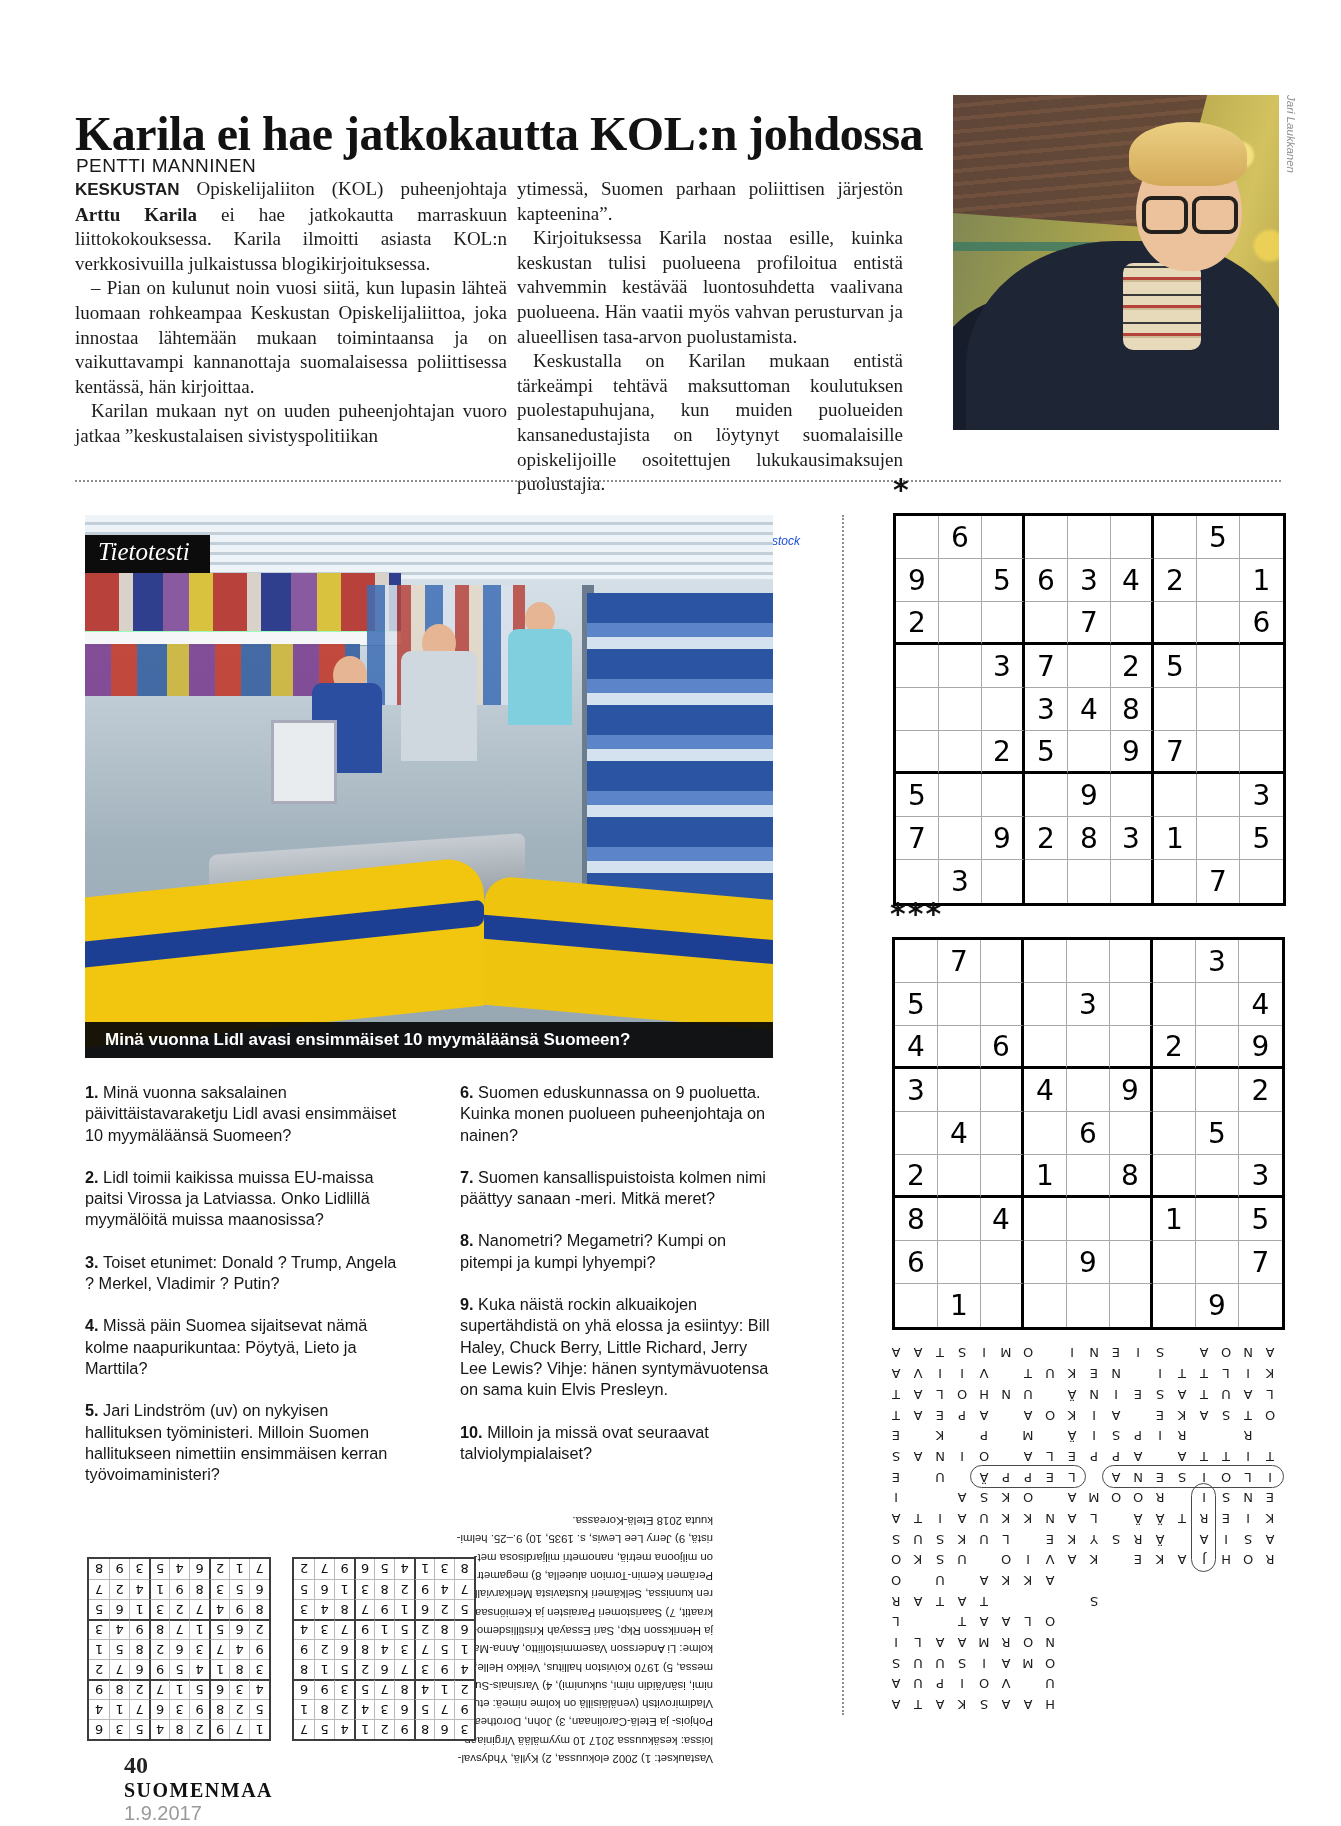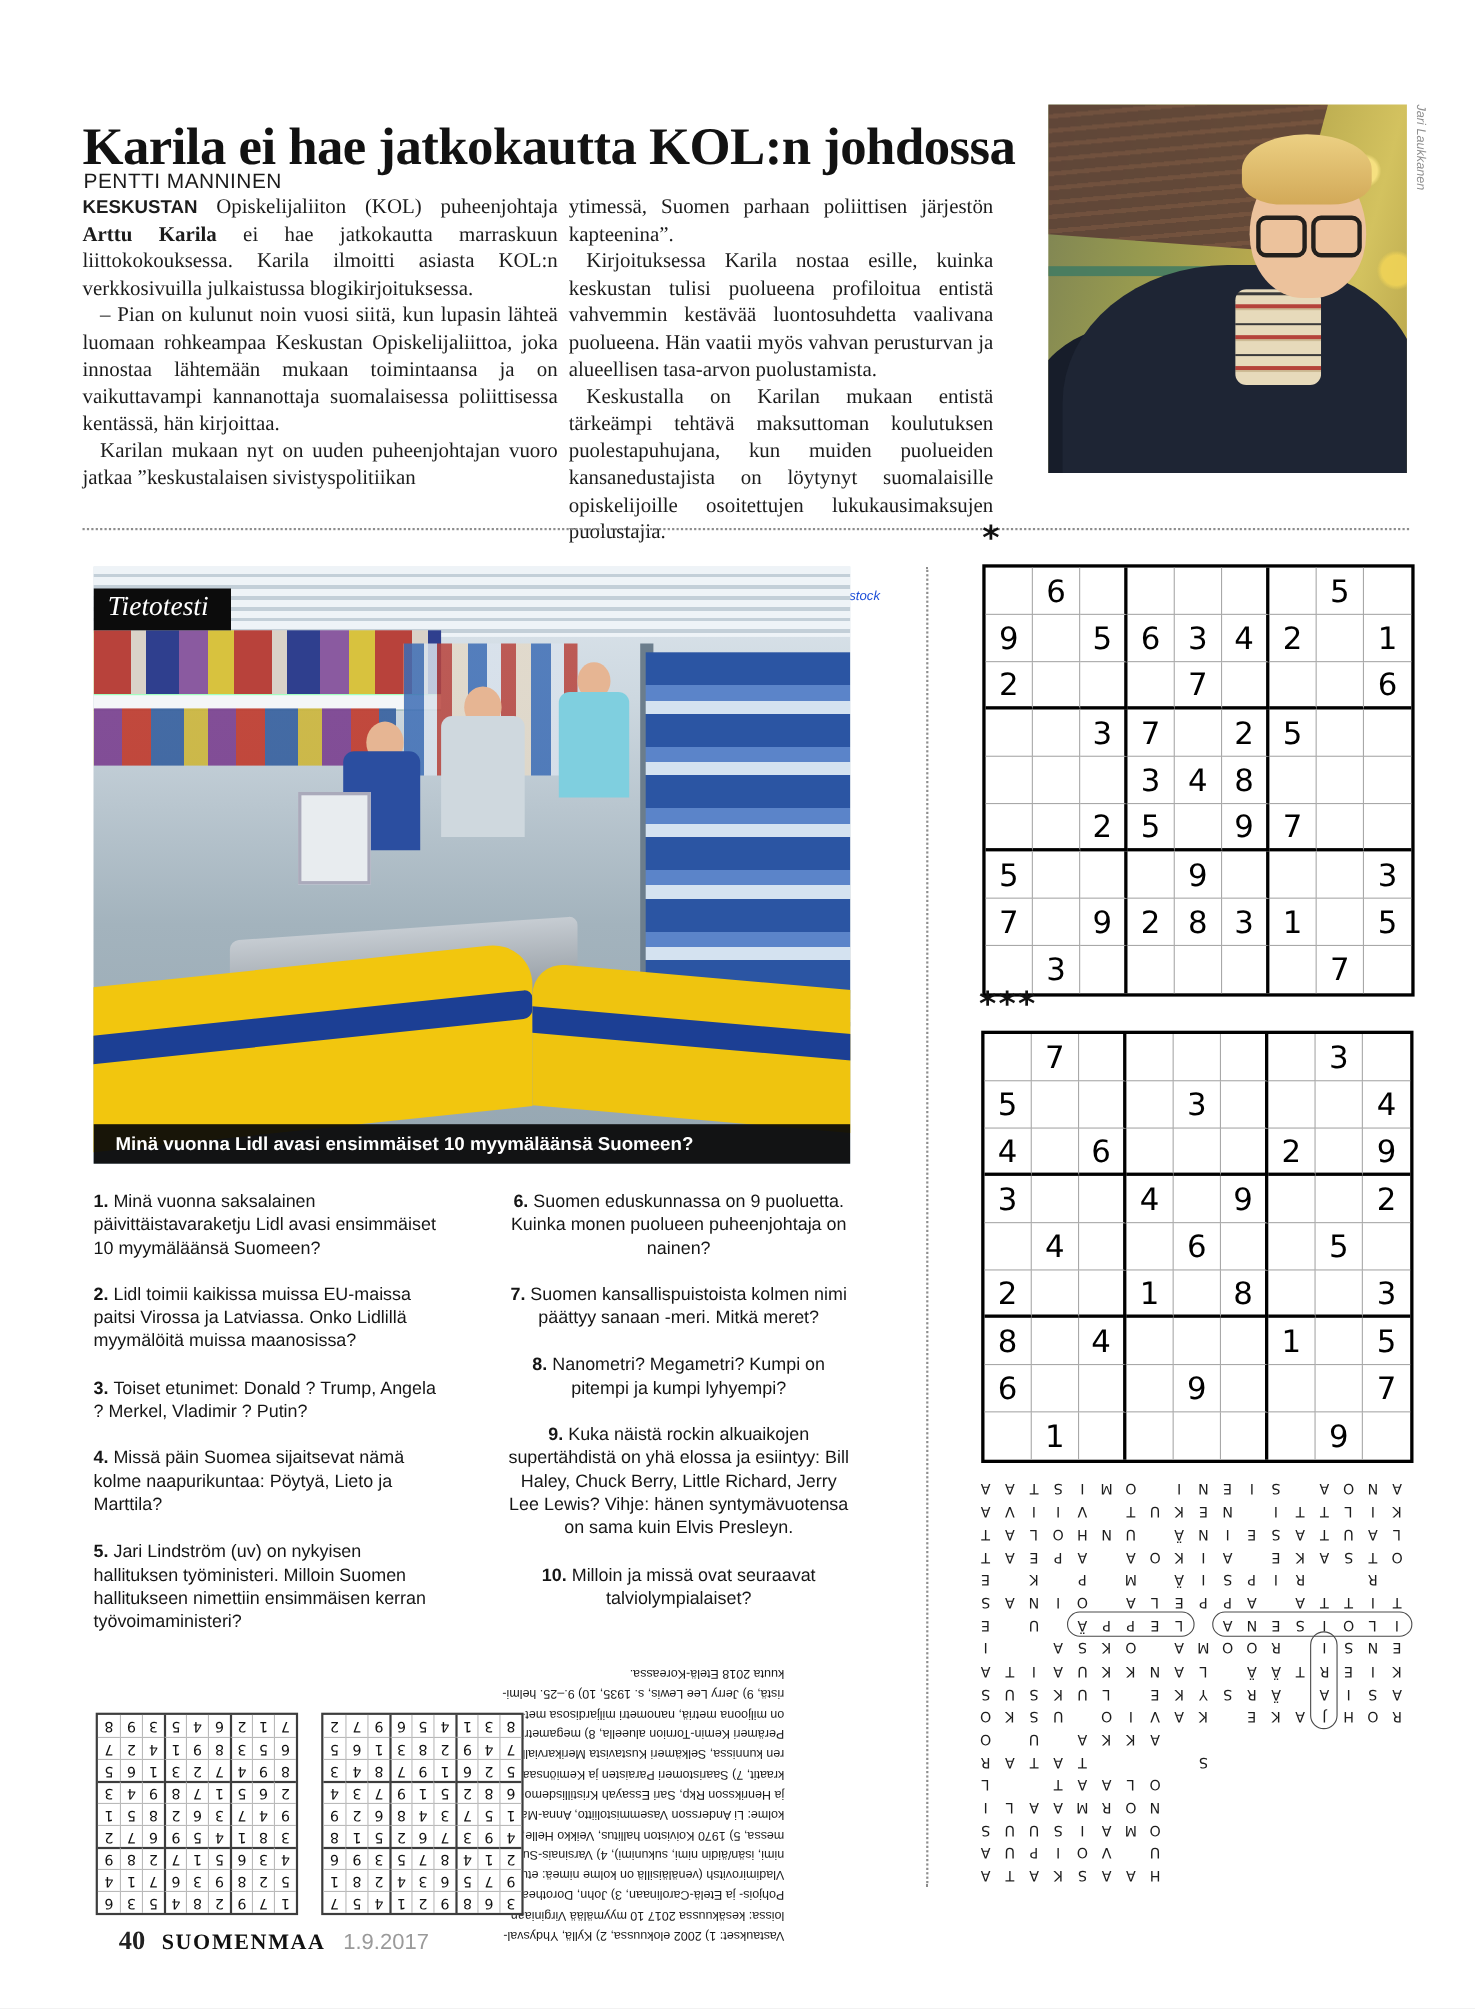--- a/index.html
+++ b/index.html
@@ -81,21 +81,21 @@
   .tietotesti{position:absolute;left:0;top:20px;background:#0c0c0c;color:#fff;padding:3px 20px 7px 13px;
               font-family:"Liberation Serif",serif;font-style:italic;font-size:25px;}
   .lp-caption{position:absolute;left:0;bottom:0;width:100%;height:36px;background:rgba(8,8,8,.93);
               color:#fff;font-family:"Liberation Sans",sans-serif;font-weight:bold;font-size:17px;
               line-height:36px;padding-left:20px;box-sizing:border-box;}
 
   
   .quizcol{position:absolute;top:1082px;font-family:"Liberation Sans",sans-serif;
            font-size:16.3px;line-height:21.3px;color:#161616;}
   #quiz-col1{left:85px;width:312px;}
-  #quiz-col2{left:460px;width:314px;text-align:center;}
+  #quiz-col2{left:460px;width:314px;}
   .quizcol p{margin:0 0 21px 0;}
   .quizcol b{font-weight:bold;}
 
   
   .sud-label{position:absolute;font-family:"DejaVu Sans",sans-serif;font-weight:bold;
              font-size:30px;letter-spacing:2px;color:#111;}
   .sudoku{position:absolute;display:grid;grid-template-columns:repeat(9,43px);grid-auto-rows:43px;
           border:3px solid #000;background:#fff;}
   .sudoku .cell{border-right:1px solid #a8a8a8;border-bottom:1px solid #a8a8a8;
           display:flex;align-items:center;justify-content:center;
@@ -121,21 +121,21 @@
               grid-auto-rows:20.7px;font-family:"DejaVu Sans",sans-serif;font-size:13px;color:#1d1d1d;}
   .wordsearch .wcell{display:flex;align-items:center;justify-content:center;}
   .ws-circle{position:absolute;border:1.4px solid #4a4a4a;border-radius:13px;}
 
   
   .answers{position:absolute;left:459px;top:1512px;width:254px;transform:rotate(180deg);
            font-family:"Liberation Sans",sans-serif;font-size:11.4px;line-height:18.3px;color:#1a1a1a;}
   .answers div{white-space:nowrap;}
 
   
-  .footer{position:absolute;left:108px;top:1752px;display:flex;align-items:baseline;}
+  .footer{position:absolute;left:108px;top:1752px;display:flex;align-items:baseline;flex-direction:column;}
   .footer .pn{font-family:"Liberation Serif",serif;font-weight:bold;font-size:24px;color:#222;}
   .footer .pub{font-family:"Liberation Serif",serif;font-weight:bold;font-size:20px;
                letter-spacing:1.5px;color:#111;margin-left:15px;}
   .footer .date{font-family:"Liberation Sans",sans-serif;font-size:20px;color:#9a9a9a;margin-left:16px;}
 </style>
 </head>
 <body>
 
 <div class="page">
 

